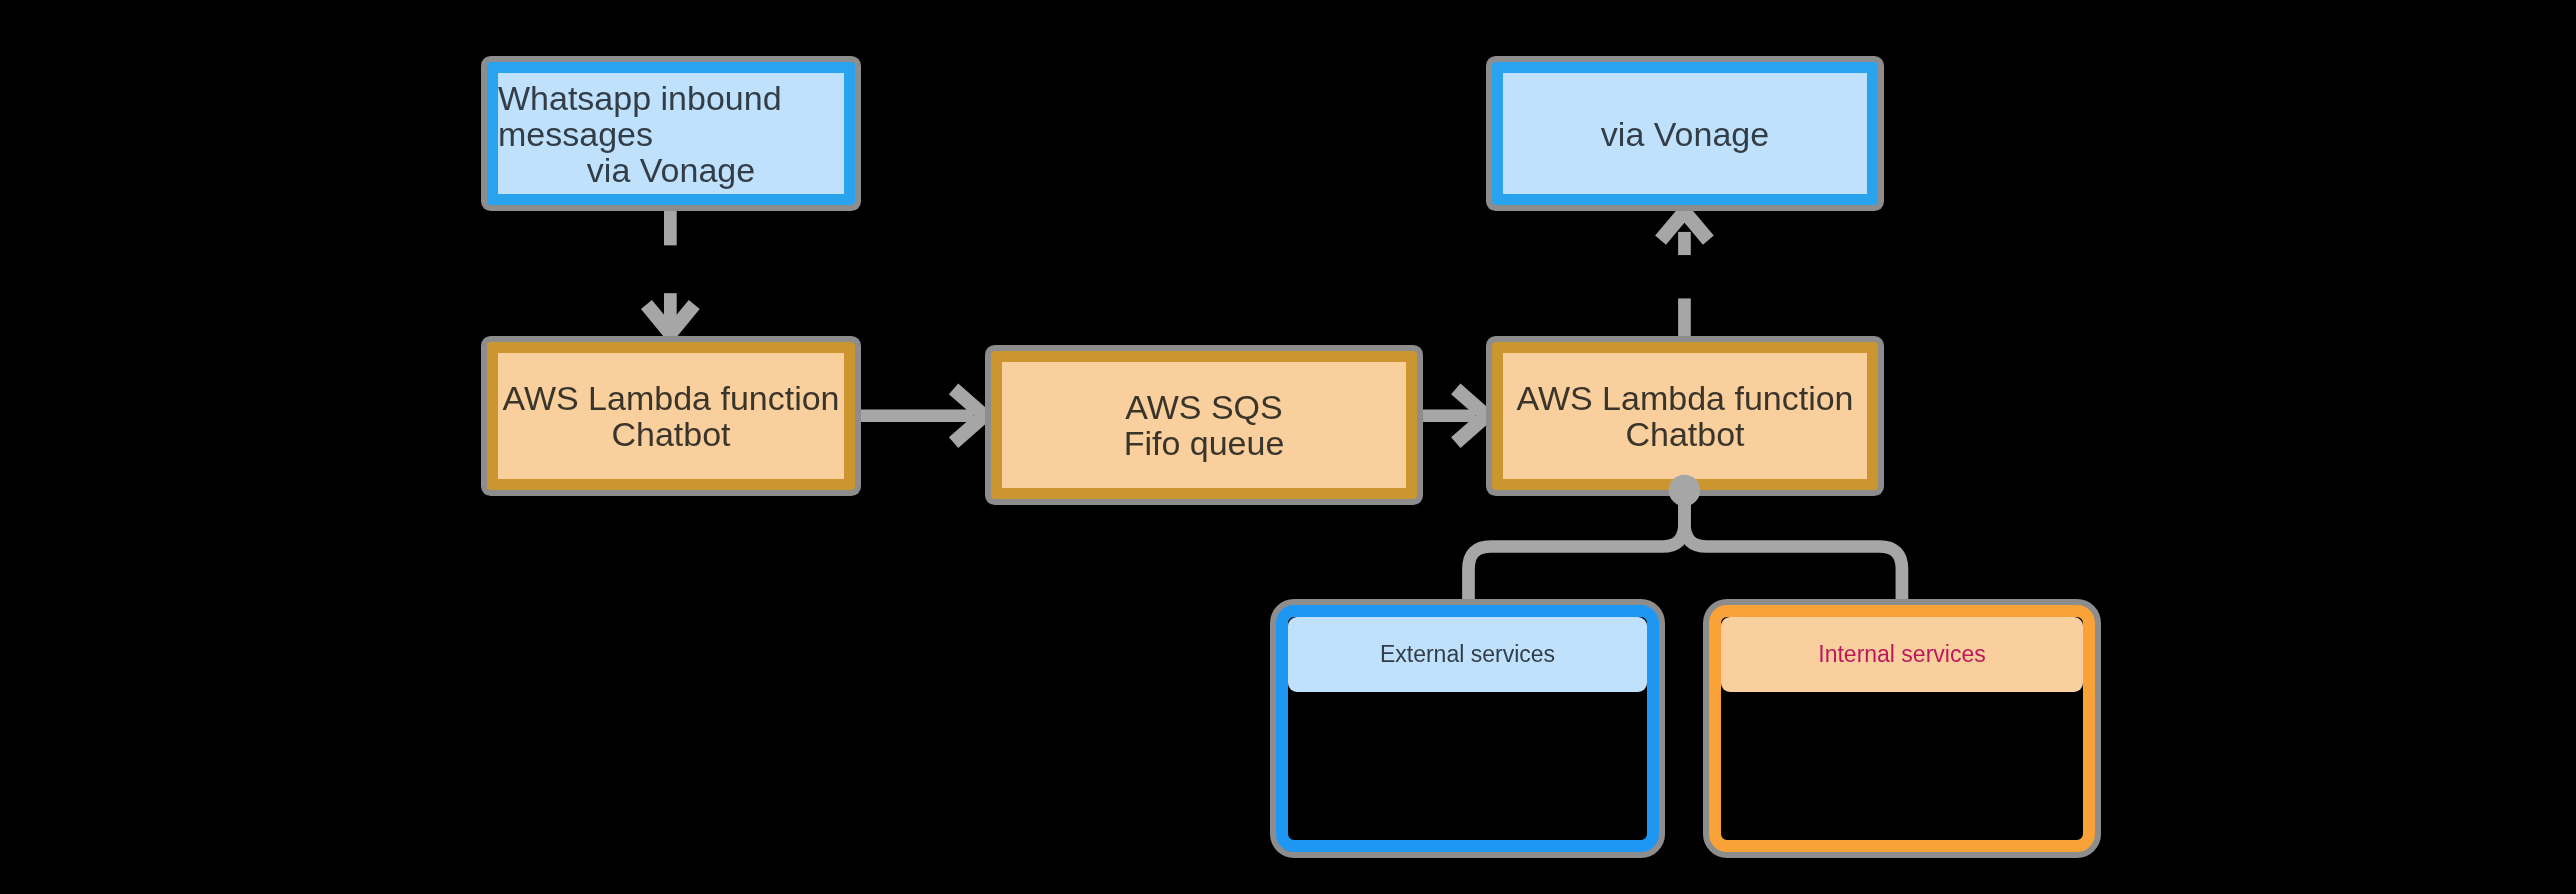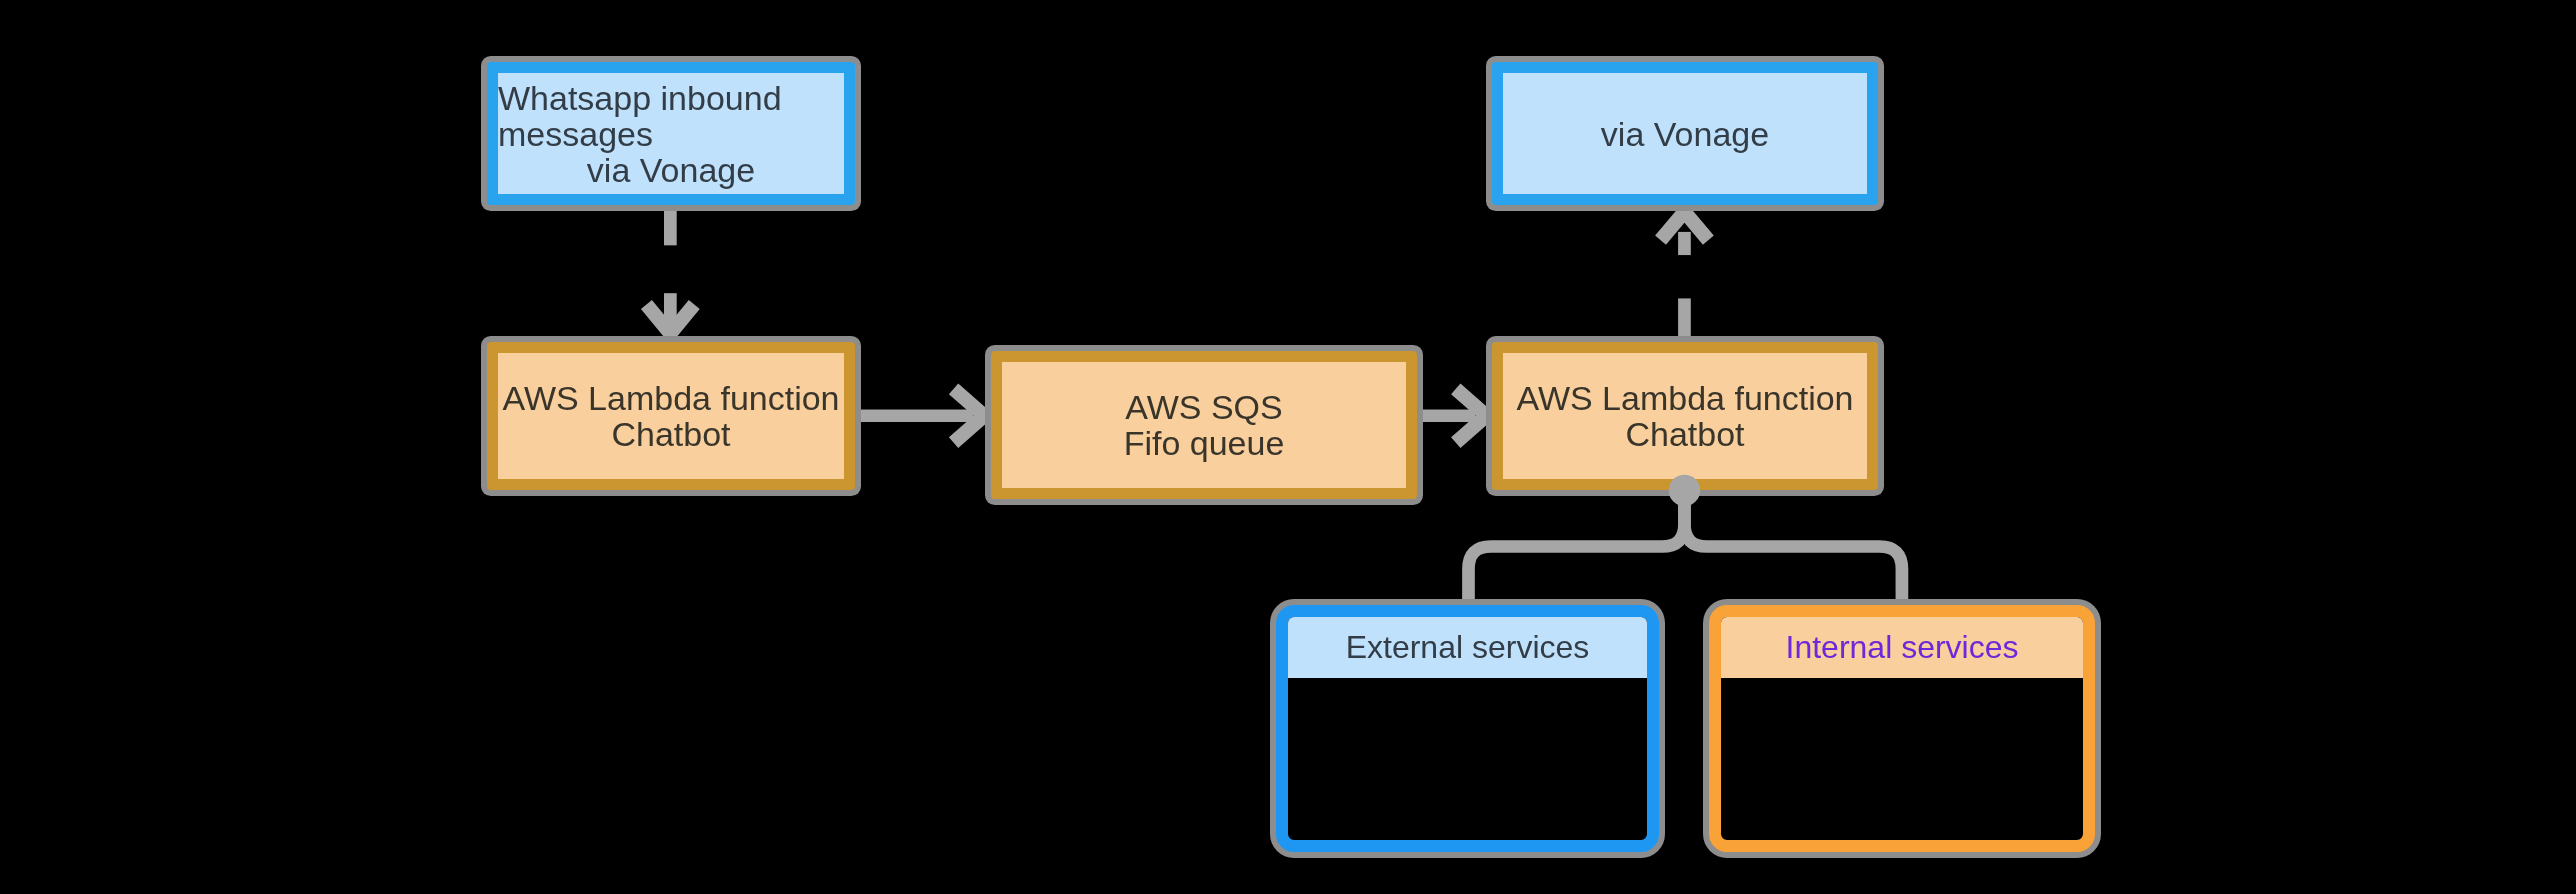--- a/index.html
+++ b/index.html
@@ -19,26 +19,26 @@
   }
   .node .lbl{display:block;}
   .blue{background:#c0e1fb;border:11.2px solid #2aa3ef;color:#323d47;}
   .orange{background:#f9cf9d;border:11.2px solid #cb9530;color:#3a352b;}
   .bigbox{
     position:absolute;z-index:2;box-sizing:border-box;border-radius:18px;
     box-shadow:0 0 0 6px #8d8d8d;background:#000;overflow:hidden;
   }
   .bigbox .header{
     display:flex;align-items:center;justify-content:center;
-    height:61px;font-size:32px;
+    height:75px;font-size:23px;border-radius:9px;
   }
   .ext{border:12.7px solid #1e97f2;}
   .ext .header{background:#c0e1fb;color:#323d47;}
   .int{border:12.7px solid #f9a238;}
-  .int .header{background:#f9cf9d;color:#6d28d9;}
+  .int .header{background:#f9cf9d;color:#be185d;}
   
   .n-inbound {left:487px; top:62px;  width:368px;height:143px;}
   .n-webhook {left:487px; top:342px; width:368px;height:148px;}
   .n-sqs     {left:991px;top:351px; width:426px;height:148px;}
   .n-chatbot {left:1492px;top:342px; width:386px;height:148px;}
   .n-outbound{left:1492px;top:62px;  width:386px;height:143px;}
   .n-external{left:1276px;top:605px; width:383px;height:247px;}
   .n-internal{left:1709px;top:605px; width:386px;height:247px;}
   .stroke{stroke:#a6a6a6;stroke-width:17;fill:none;stroke-linecap:butt;}
   .head{stroke:#a6a6a6;stroke-width:19;fill:none;stroke-linejoin:miter;stroke-linecap:butt;}

